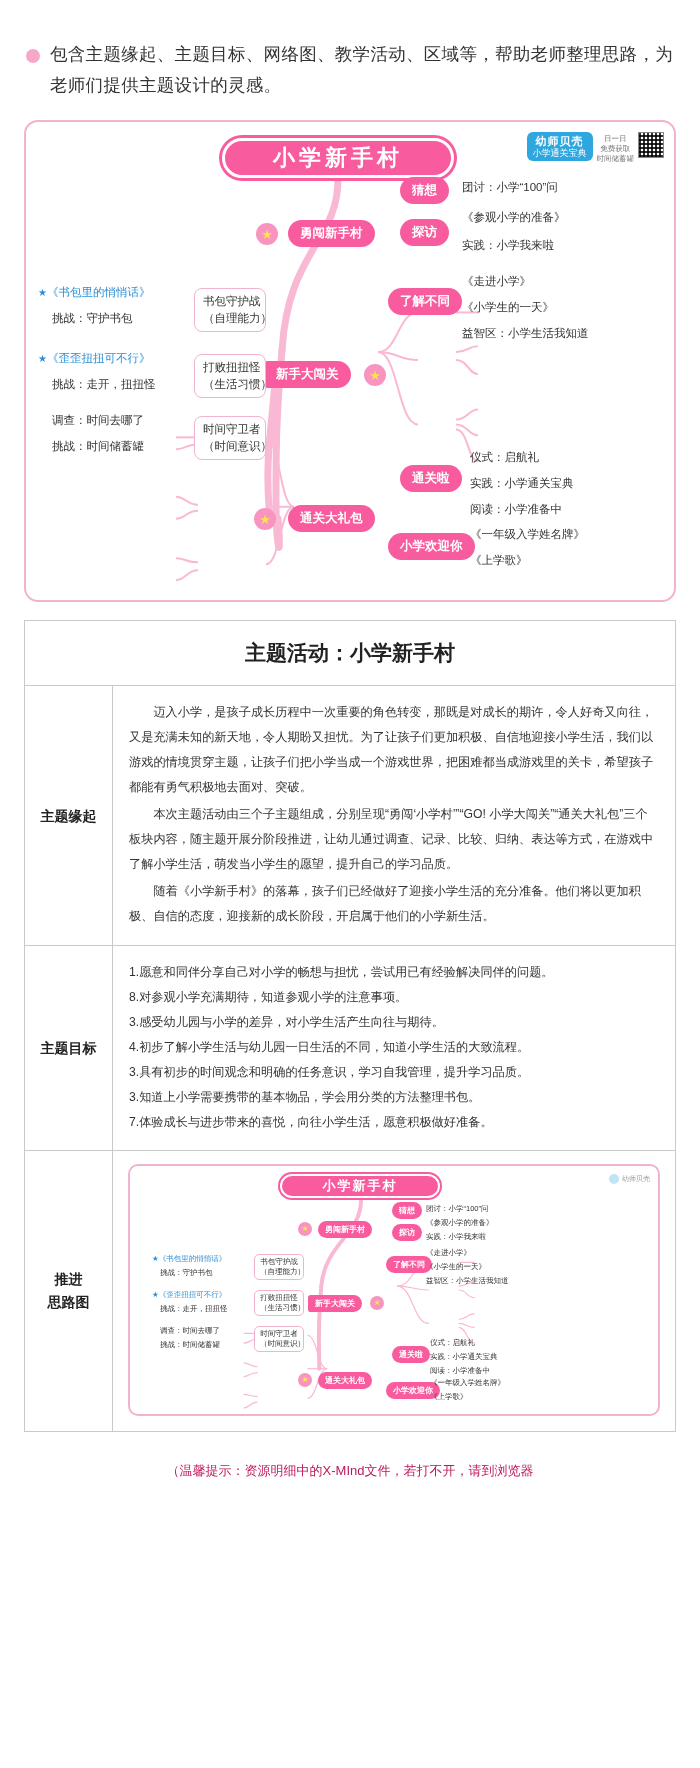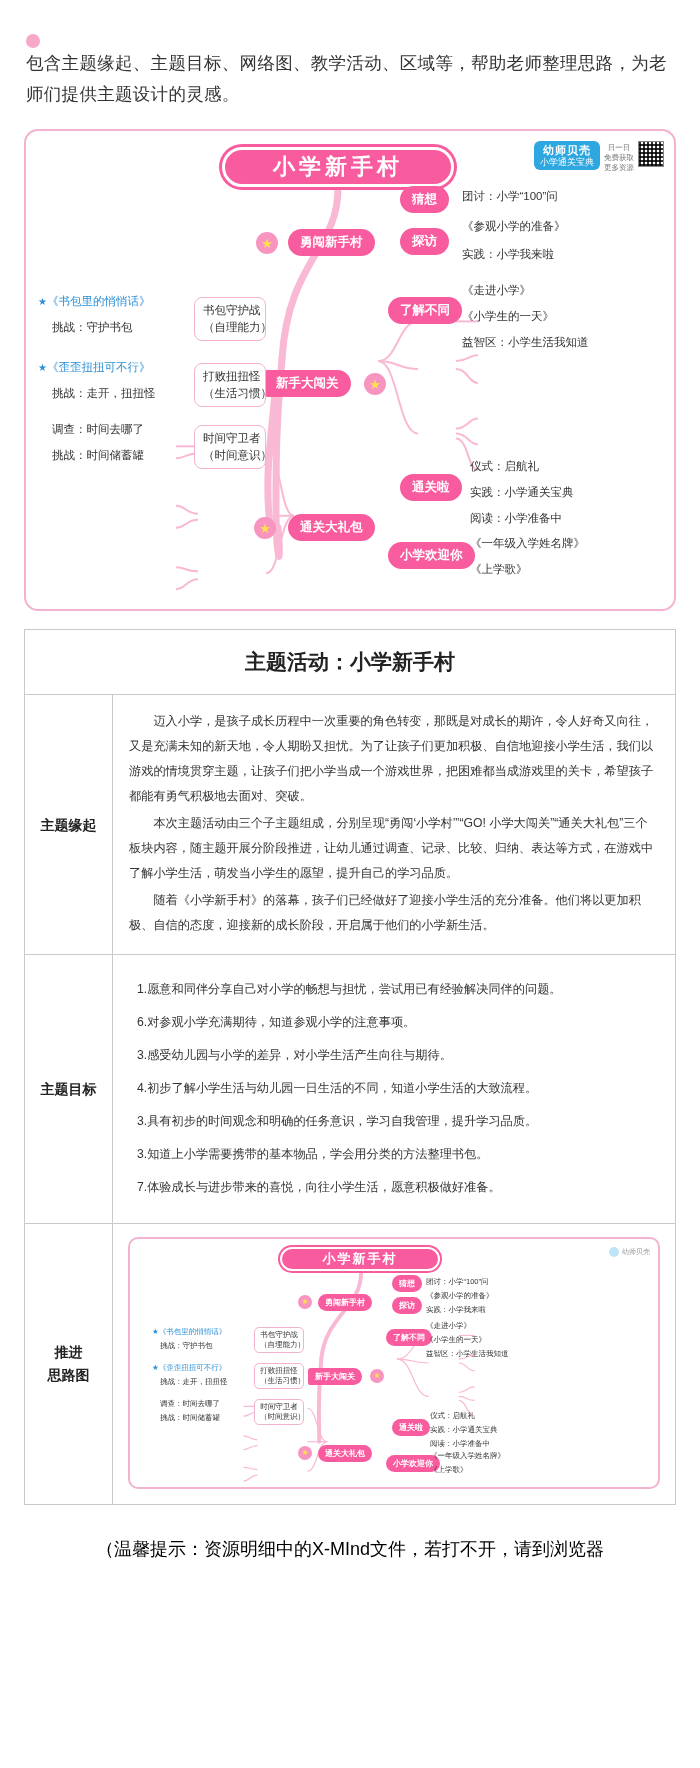--- a/index.html
+++ b/index.html
@@ -6,21 +6,21 @@
   html, body { margin:0; padding:0; }
   body {
     width: 700px;
     font-family: "Liberation Sans", "DejaVu Sans", sans-serif;
     background: #ffffff;
     color: #333;
   }
   .page { width:700px; position:relative; }
 
   
-  .intro { padding: 24px 26px 10px 26px; display:flex;flex-direction:column; }
+  .intro { padding: 39px 26px 10px 26px; display:flex; }
   .intro-dot {
     width: 14px; height: 14px; border-radius: 50%;
     background: #f7a8c8; margin-top: 10px; margin-right: 10px; flex: 0 0 auto;
   }
   .intro-text {
     font-size: 17.5px; line-height: 1.75; color: #333; letter-spacing: .3px;
   }
 
   
   .map-card {
@@ -108,21 +108,21 @@
   table.plan td { border: 1px solid #c9c9c9; vertical-align: middle; }
   .plan-title {
     text-align:center; font-size:21px; font-weight:bold; padding: 18px 0; color:#222;
   }
   td.rowlabel {
     width: 88px; text-align:center; font-size:14px; font-weight:bold; color:#222;
     line-height:1.6;
   }
   td.content { padding: 14px 16px; font-size:12.2px; line-height:2.05; color:#333; }
   td.content p { margin:0 0 2px 0; text-indent: 2em; }
-  td.content .lines p { margin:8px; text-indent:0; }
+  td.content .lines p { margin:0; text-indent:0; }
 
   .map-mini-wrap { padding: 12px 8px 14px 8px; }
   .map-mini {
     position:relative; height: 252px; border:2px solid #f3b2cf; border-radius:10px;
     background:#fff; overflow:hidden; margin: 0 6px;
   }
   .map-mini .m-title {
     position:absolute; left:150px; top:8px; width:160px; height:24px;
     background:#f95c9e; border-radius:12px; color:#fff;
     display:flex; align-items:center; justify-content:center;
@@ -137,21 +137,21 @@
   }
   .m-node.arrow { border-radius:3px 9px 9px 3px; }
   .m-star { position:absolute; width:14px;height:14px;border-radius:50%;background:#f795c0;
     display:flex;align-items:center;justify-content:center;color:#ffe14d;font-size:8px;}
   .m-box { position:absolute; border:1px solid #f3b2cf; border-radius:5px; background:#fff;
     font-size:7.5px; color:#333; line-height:1.35; padding:2px 5px; white-space:nowrap; text-align:center;}
   .m-lbl { position:absolute; font-size:7.5px; color:#333; white-space:nowrap; }
   .m-lbl.blue { color:#2b8fd6; }
 
   .footnote {
-    margin: 26px 0 20px 0; text-align:center; color:#000000; font-size:18px; line-height:2;
+    margin: 26px 0 20px 0; text-align:center; color:#be185d; font-size:13px; line-height:2;
   }
 </style>
 </head>
 <body>
 
 <div class="page">
 
   <div class="intro">
     <div class="intro-dot"></div>
     <div class="intro-text">包含主题缘起、主题目标、网络图、教学活动、区域等，帮助老师整理思路，为老师们提供主题设计的灵感。</div>
@@ -195,21 +195,21 @@
       <div class="map-title">小学新手村</div>
 
       <div class="brand">
         <div class="brand-logo">
           <b>幼师贝壳</b>
           <span>小学通关宝典</span>
         </div>
         <div class="brand-note">
           <div>日一日</div>
           <div>免费获取</div>
-          <div>更多资源</div>
+          <div>时间储蓄罐</div>
         </div>
         <div class="brand-qr"></div>
       </div>
 
       <div class="star" style="left:230px; top:101px;">★</div>
       <div class="node pink" style="left:262px; top:98px;">勇闯新手村</div>
 
       <div class="node pink" style="left:374px; top:55px;">猜想</div>
       <div class="lbl" style="left:436px; top:58px;">团讨：小学“100”问</div>
 
@@ -272,21 +272,21 @@
         <p>迈入小学，是孩子成长历程中一次重要的角色转变，那既是对成长的期许，令人好奇又向往，又是充满未知的新天地，令人期盼又担忧。为了让孩子们更加积极、自信地迎接小学生活，我们以游戏的情境贯穿主题，让孩子们把小学当成一个游戏世界，把困难都当成游戏里的关卡，希望孩子都能有勇气积极地去面对、突破。</p>
         <p>本次主题活动由三个子主题组成，分别呈现“勇闯‘小学村’”“GO! 小学大闯关”“通关大礼包”三个板块内容，随主题开展分阶段推进，让幼儿通过调查、记录、比较、归纳、表达等方式，在游戏中了解小学生活，萌发当小学生的愿望，提升自己的学习品质。</p>
         <p>随着《小学新手村》的落幕，孩子们已经做好了迎接小学生活的充分准备。他们将以更加积极、自信的态度，迎接新的成长阶段，开启属于他们的小学新生活。</p>
       </td>
     </tr>
     <tr>
       <td class="rowlabel">主题目标</td>
       <td class="content">
         <div class="lines">
           <p>1.愿意和同伴分享自己对小学的畅想与担忧，尝试用已有经验解决同伴的问题。</p>
-          <p>6.对参观小学充满期待，知道参观小学的注意事项。</p>
+          <p>8.对参观小学充满期待，知道参观小学的注意事项。</p>
           <p>3.感受幼儿园与小学的差异，对小学生活产生向往与期待。</p>
           <p>4.初步了解小学生活与幼儿园一日生活的不同，知道小学生活的大致流程。</p>
           <p>3.具有初步的时间观念和明确的任务意识，学习自我管理，提升学习品质。</p>
           <p>3.知道上小学需要携带的基本物品，学会用分类的方法整理书包。</p>
           <p>7.体验成长与进步带来的喜悦，向往小学生活，愿意积极做好准备。</p>
         </div>
       </td>
     </tr>
     <tr>
       <td class="rowlabel">

